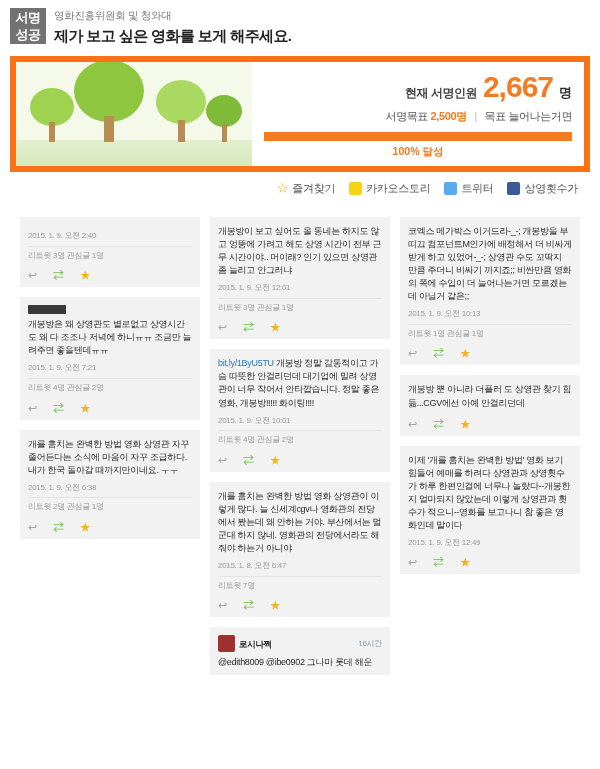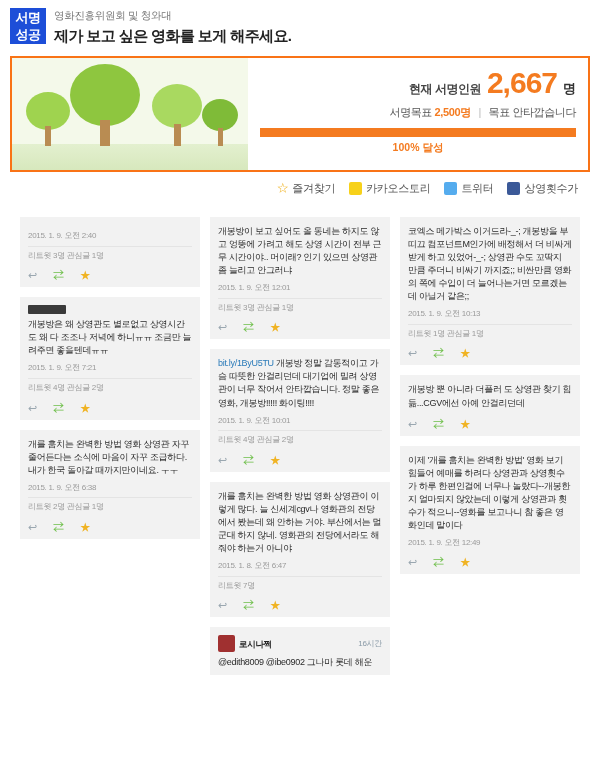--- a/index.html
+++ b/index.html
@@ -10,21 +10,21 @@
   }
   body { width: 600px; height: 769px; overflow: hidden; position: relative; }
 
   
   .header {
     display: flex; align-items: flex-start;
     padding: 8px 10px 6px 10px;
   }
   .badge {
     width: 36px; height: 36px;
-    background: #1d4ed8;
+    background: #737373;
     color: #ffffff;
     font-size: 13px; font-weight: bold;
     line-height: 17px;
     text-align: center;
     padding-top: 1px;
     flex: 0 0 auto;
     letter-spacing: -0.5px;
   }
   .header-text { padding-left: 8px; padding-top: 1px; }
   .breadcrumb {
@@ -33,21 +33,21 @@
     margin-bottom: 4px;
   }
   .petition-title {
     font-size: 15px; color: #222222; font-weight: bold;
     letter-spacing: -0.6px;
   }
 
   
   .banner {
     margin: 4px 10px 0 10px;
-    border: 2px solid #f97316;
+    border: 6px solid #f97316;
     background: #ffffff;
     display: flex;
     height: 116px;
     overflow: hidden;
   }
   .banner-left {
     width: 236px;
     background: #f4f9ea;
     position: relative;
     flex: 0 0 auto;
@@ -226,21 +226,21 @@
     <div class="count-row">
       <span class="count-label">현재 서명인원</span>
       <span class="count-number">2,667</span>
       <span class="count-unit">명</span>
     </div>
 
     <div class="goal-row">
       <span>서명목표</span>
       <span class="goal-num">2,500명</span>
       <span class="sep">|</span>
-      <span>목표 안타깝습니다</span>
+      <span>목표 늘어나는거면</span>
     </div>
 
     <div class="progress-wrap">
       <div class="progress-bar" style="width: 100%;"></div>
     </div>
     <div class="progress-label">100% 달성</div>
 
   </div>
 </div>
 

